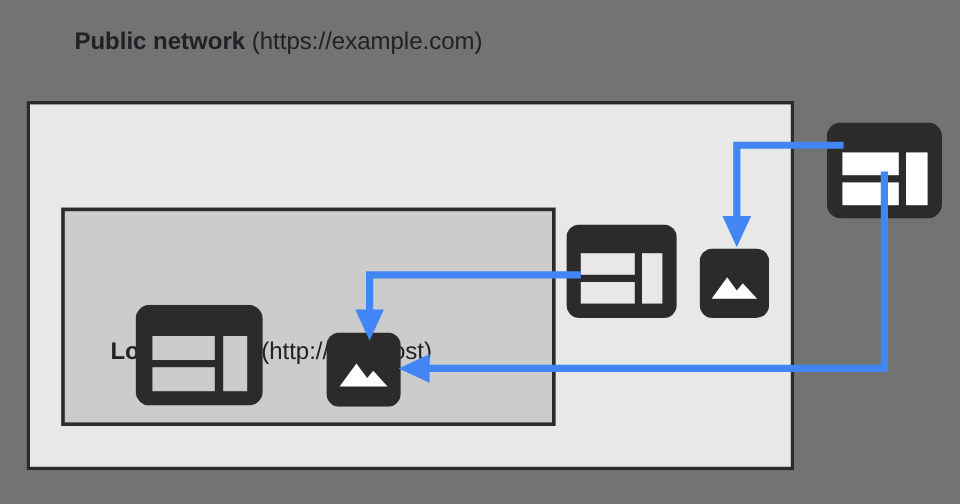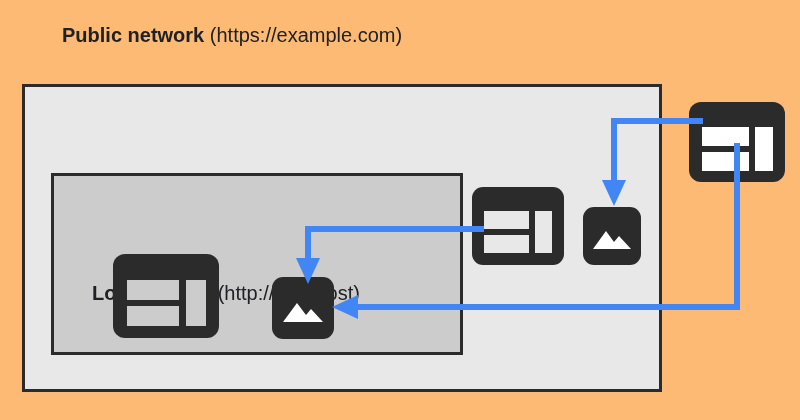--- a/index.html
+++ b/index.html
@@ -4,21 +4,21 @@
 <style>
   html, body {
     margin: 0;
     padding: 0;
     background: #ffffff;
   }
   #canvas {
     position: relative;
     width: 800px;
     height: 420px;
-    background: #fdba74;
+    background: #737373;
     font-family: "Liberation Sans", sans-serif;
     overflow: hidden;
   }
 
   
   .zone {
     position: absolute;
     box-sizing: border-box;
     border: 3px solid #2b2b2b;
   }

